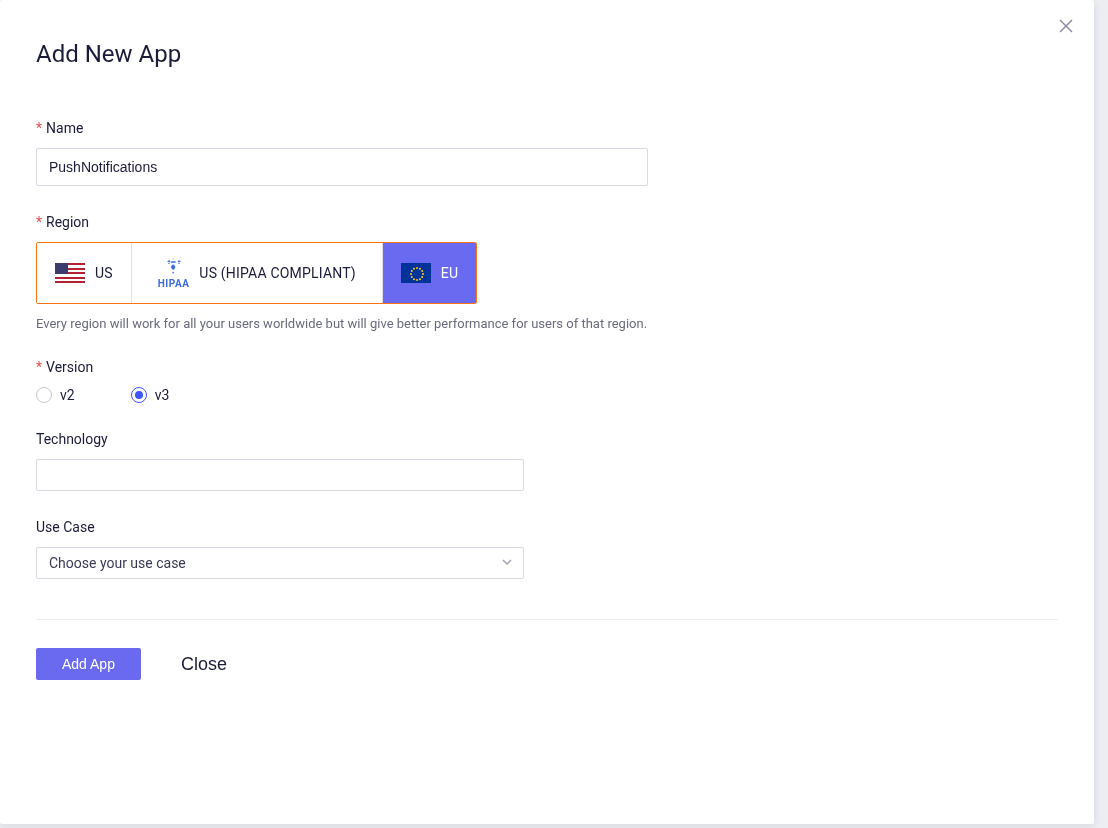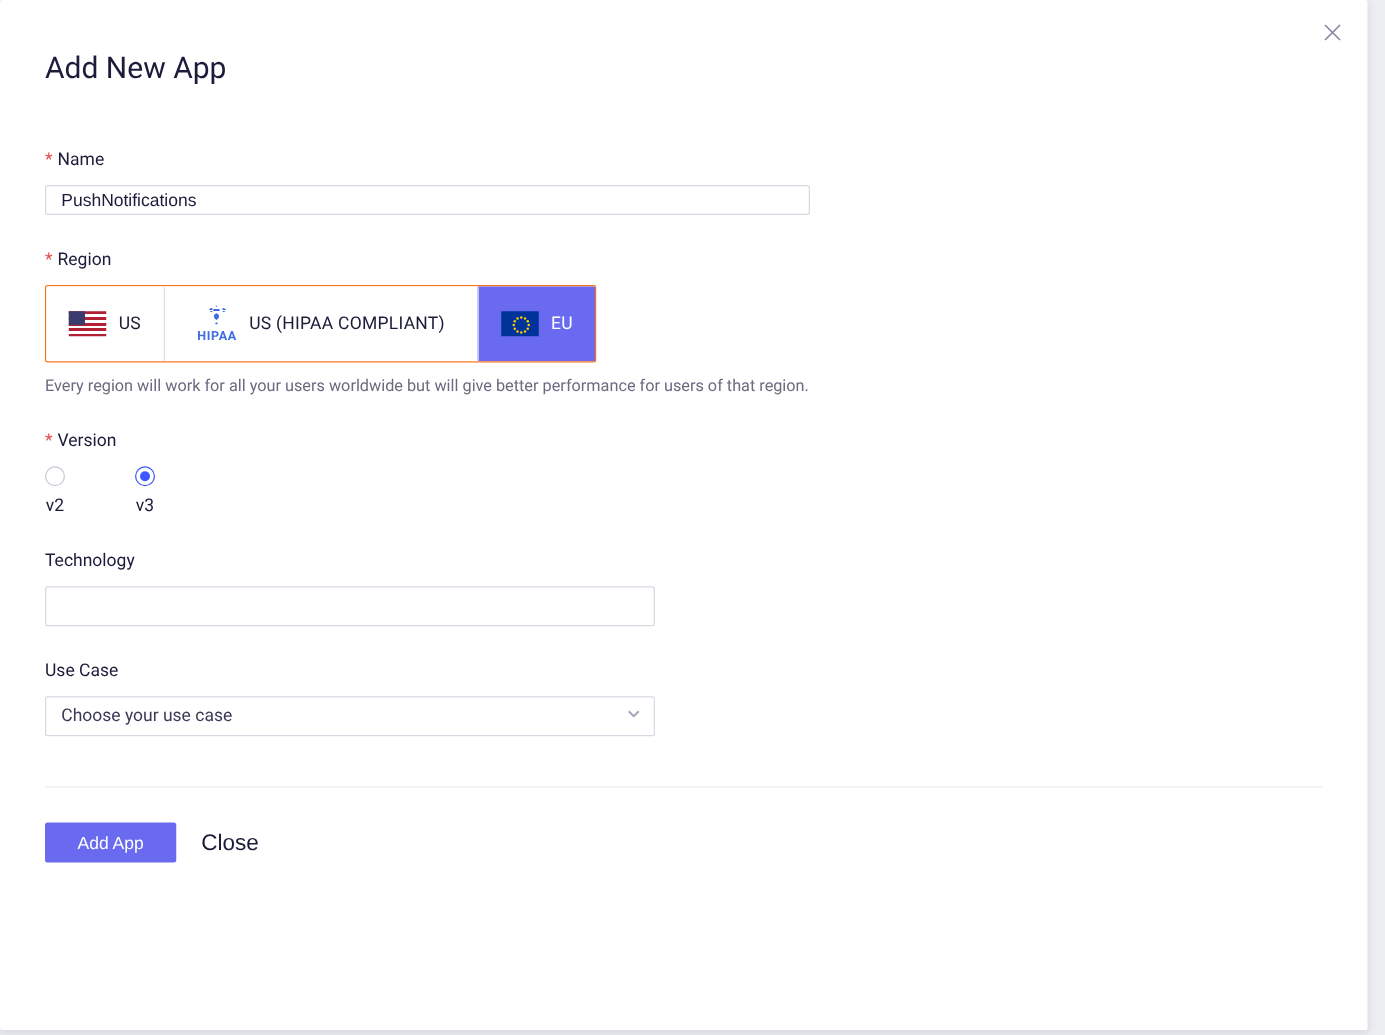--- a/index.html
+++ b/index.html
@@ -12,21 +12,21 @@
       border-radius: 2px;
       padding: 40px 36px 40px 36px;
     }
     .close-x { position: absolute; top: 16px; right: 18px; width: 20px; height: 20px; display:flex; align-items:center; justify-content:center; cursor:pointer; }
     .close-x svg { width: 14px; height: 14px; stroke: #8a8aa3; stroke-width: 1.4; }
     h1.title { font-size: 24px; font-weight: 400; color: #1b1b3a; margin-bottom: 52px; }
     .field { margin-bottom: 28px; }
     .field-label { font-size: 14px; color: #1b1b3a; margin-bottom: 12px; display:flex; align-items:center; gap:4px; }
     .req { color: #e54d4d; }
     .text-input {
-      width: 612px; height: 24px; padding: 0 12px;
+      width: 612px; height: 38px; padding: 0 12px;
       border: 1px solid #d9d9e3; border-radius: 2px;
       font-size: 14px; color: #1b1b3a; background: #fff;
     }
     .region-group {
       display: inline-flex; border: 1px solid #f97316; border-radius: 2px; overflow: hidden;
     }
     .region-opt {
       display:flex; align-items:center; justify-content:center; gap:10px;
       height: 60px; padding: 0 18px; cursor: pointer;
       background: #fff; font-size: 14px; color: #1b1b3a;
@@ -34,40 +34,40 @@
     .region-opt + .region-opt { border-left: 1px solid #e0e0ea; }
     .region-opt.selected { background: #6a6af0; color: #ffffff; }
     .region-opt.selected .flag-label { color:#ffffff; }
     .region-opt .flag-label { font-size: 14px; letter-spacing: 0.2px; }
     .region-opt.wide { padding: 0 26px; }
     .hipaa-block { display:flex; flex-direction:column; align-items:center; line-height:1; }
     .hipaa-cad { color:#3d6de0; }
     .hipaa-text { font-size:10px; font-weight:700; color:#3d6de0; letter-spacing:0.5px; margin-top:2px; }
     .helper { font-size: 13px; color: #6b6b80; margin-top:12px; }
     .radio-row { display:flex; align-items:center; gap:56px; }
-    .radio { display:flex; align-items:center; gap:8px; cursor:pointer; font-size:14px; color:#1b1b3a;flex-direction:column; }
+    .radio { display:flex; align-items:center; gap:8px; cursor:pointer; font-size:14px; color:#1b1b3a; }
     .radio .dot { width:16px; height:16px; border:1px solid #c8c8d4; border-radius:50%; display:flex; align-items:center; justify-content:center; background:#fff; }
     .radio.checked .dot { border-color:#3d57ff; }
     .radio.checked .dot::after { content:""; width:8px; height:8px; background:#3d57ff; border-radius:50%; }
     .select {
       width: 488px; height: 32px; padding: 0 30px 0 12px;
       border: 1px solid #d9d9e3; border-radius: 2px; background:#fff;
       display:flex; align-items:center; justify-content:space-between;
       font-size:14px; color:#3a3a55; cursor:pointer; position:relative;
     }
     .select.empty { color:#3a3a55; }
     .select .chev { position:absolute; right:10px; top:50%; transform:translateY(-50%); }
     .select .chev svg { width:12px; height:12px; stroke:#a2a2b8; stroke-width:1.5; fill:none; }
     .tech-input {
       width: 488px; height: 32px; padding: 0 12px;
       border: 1px solid #d9d9e3; border-radius: 2px;
       font-size: 14px; color: #1b1b3a; background: #fff;
     }
     .divider { border:none; border-top:1px solid #eceef2; margin: 40px 0 28px 0; }
-    .footer { display:flex; align-items:center; gap:20px; }
+    .footer { display:flex; align-items:center; gap:40px; }
     .btn-primary {
       background:#6a6af0; color:#fff; border:none; height:32px; padding:0 26px;
       font-size:14px; border-radius:2px; cursor:pointer;
     }
     .btn-text { background:none; border:none; font-size:18px; color:#1b1b3a; cursor:pointer; }
     
     .flag-us { width:30px; height:20px; position:relative; background:#fff; box-shadow:0 0 0 0.5px rgba(0,0,0,0.05) inset; }
     .flag-us::before{ content:""; position:absolute; inset:0; background:repeating-linear-gradient(#b22234 0 2.3px,#fff 2.3px 4.6px); }
     .flag-us::after{ content:""; position:absolute; left:0; top:0; width:13px; height:11px; background:#3c3b6e; }
     

